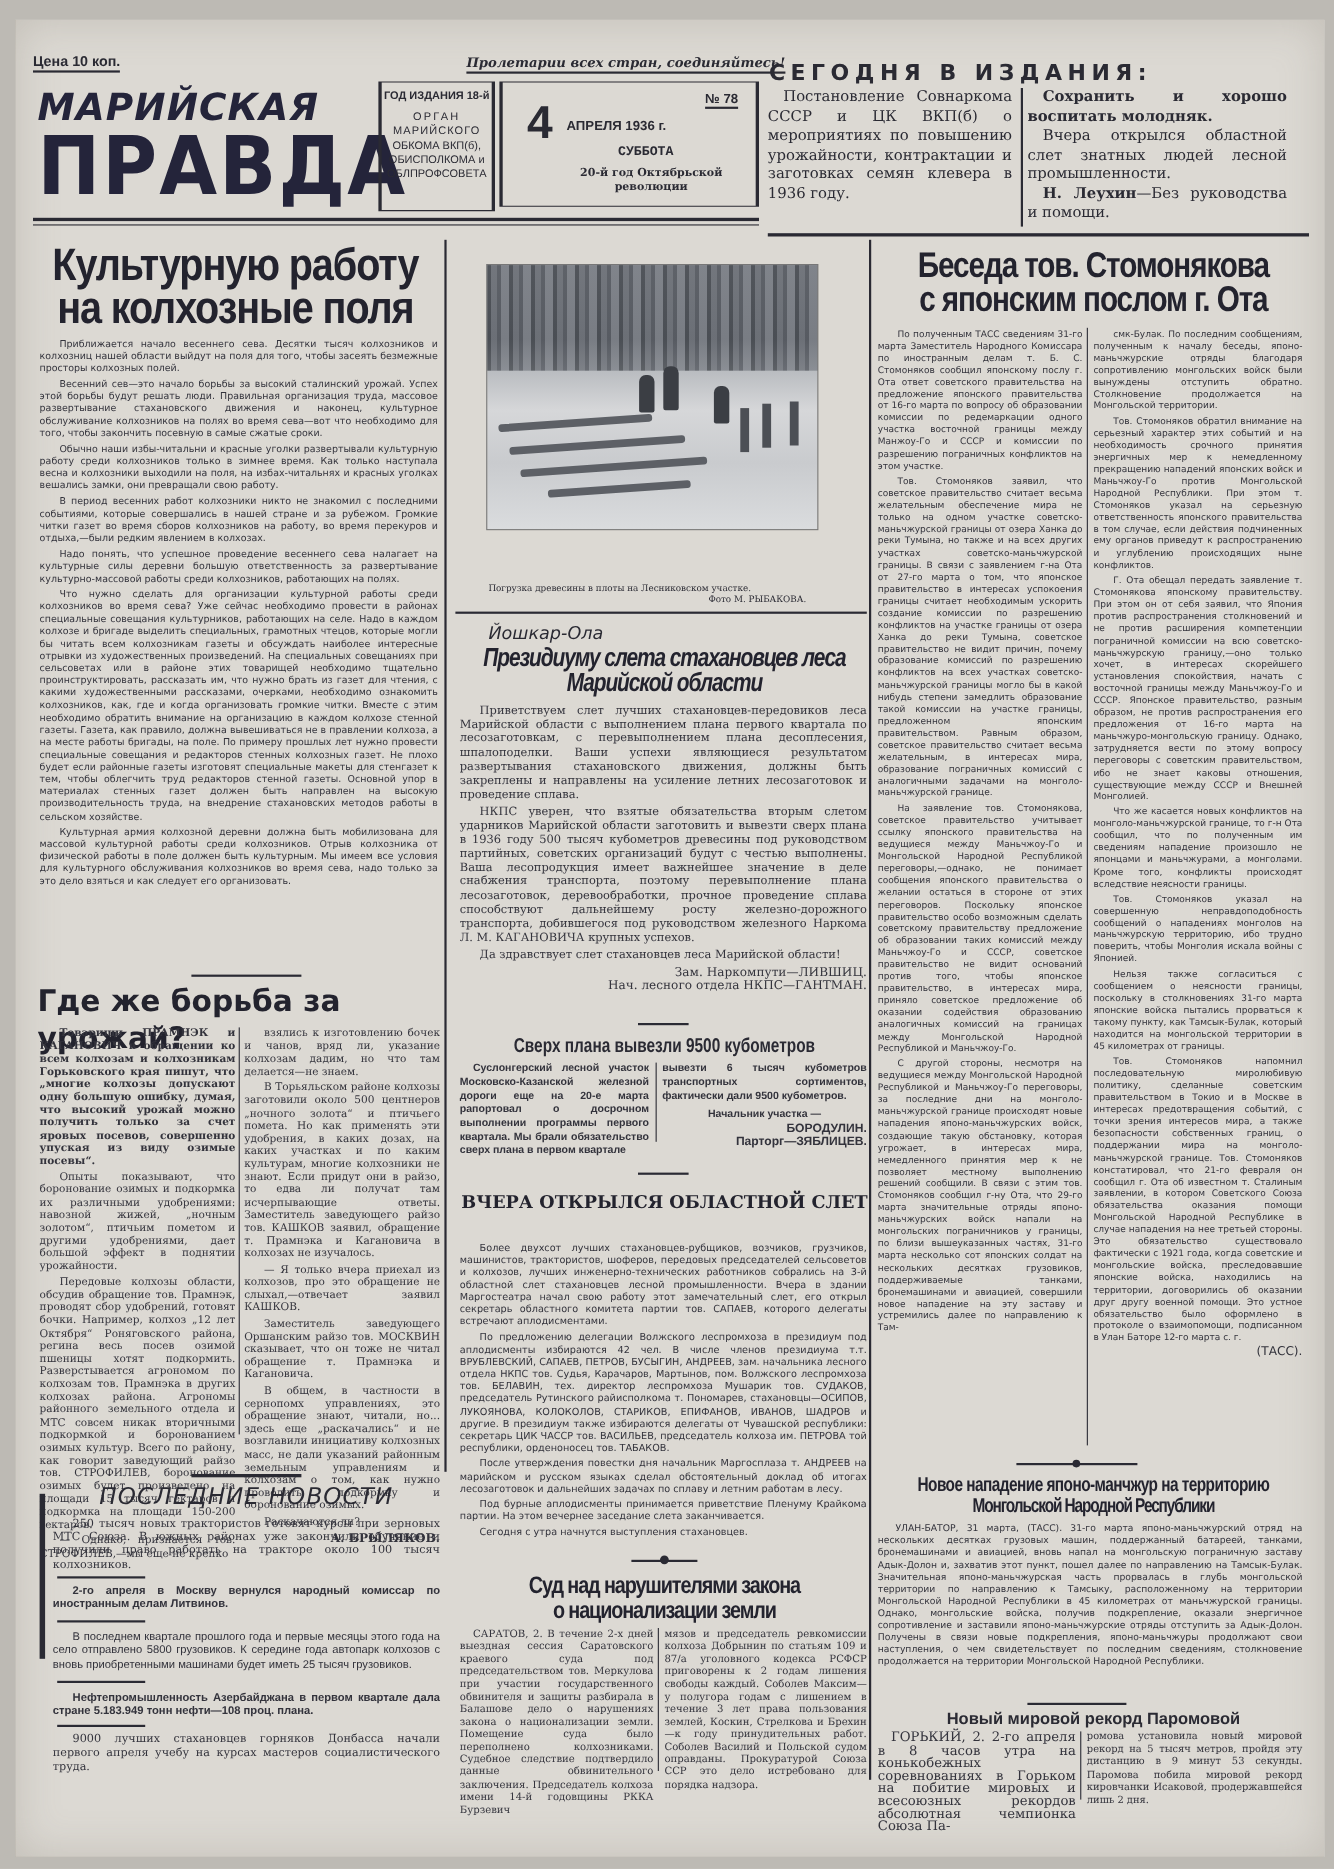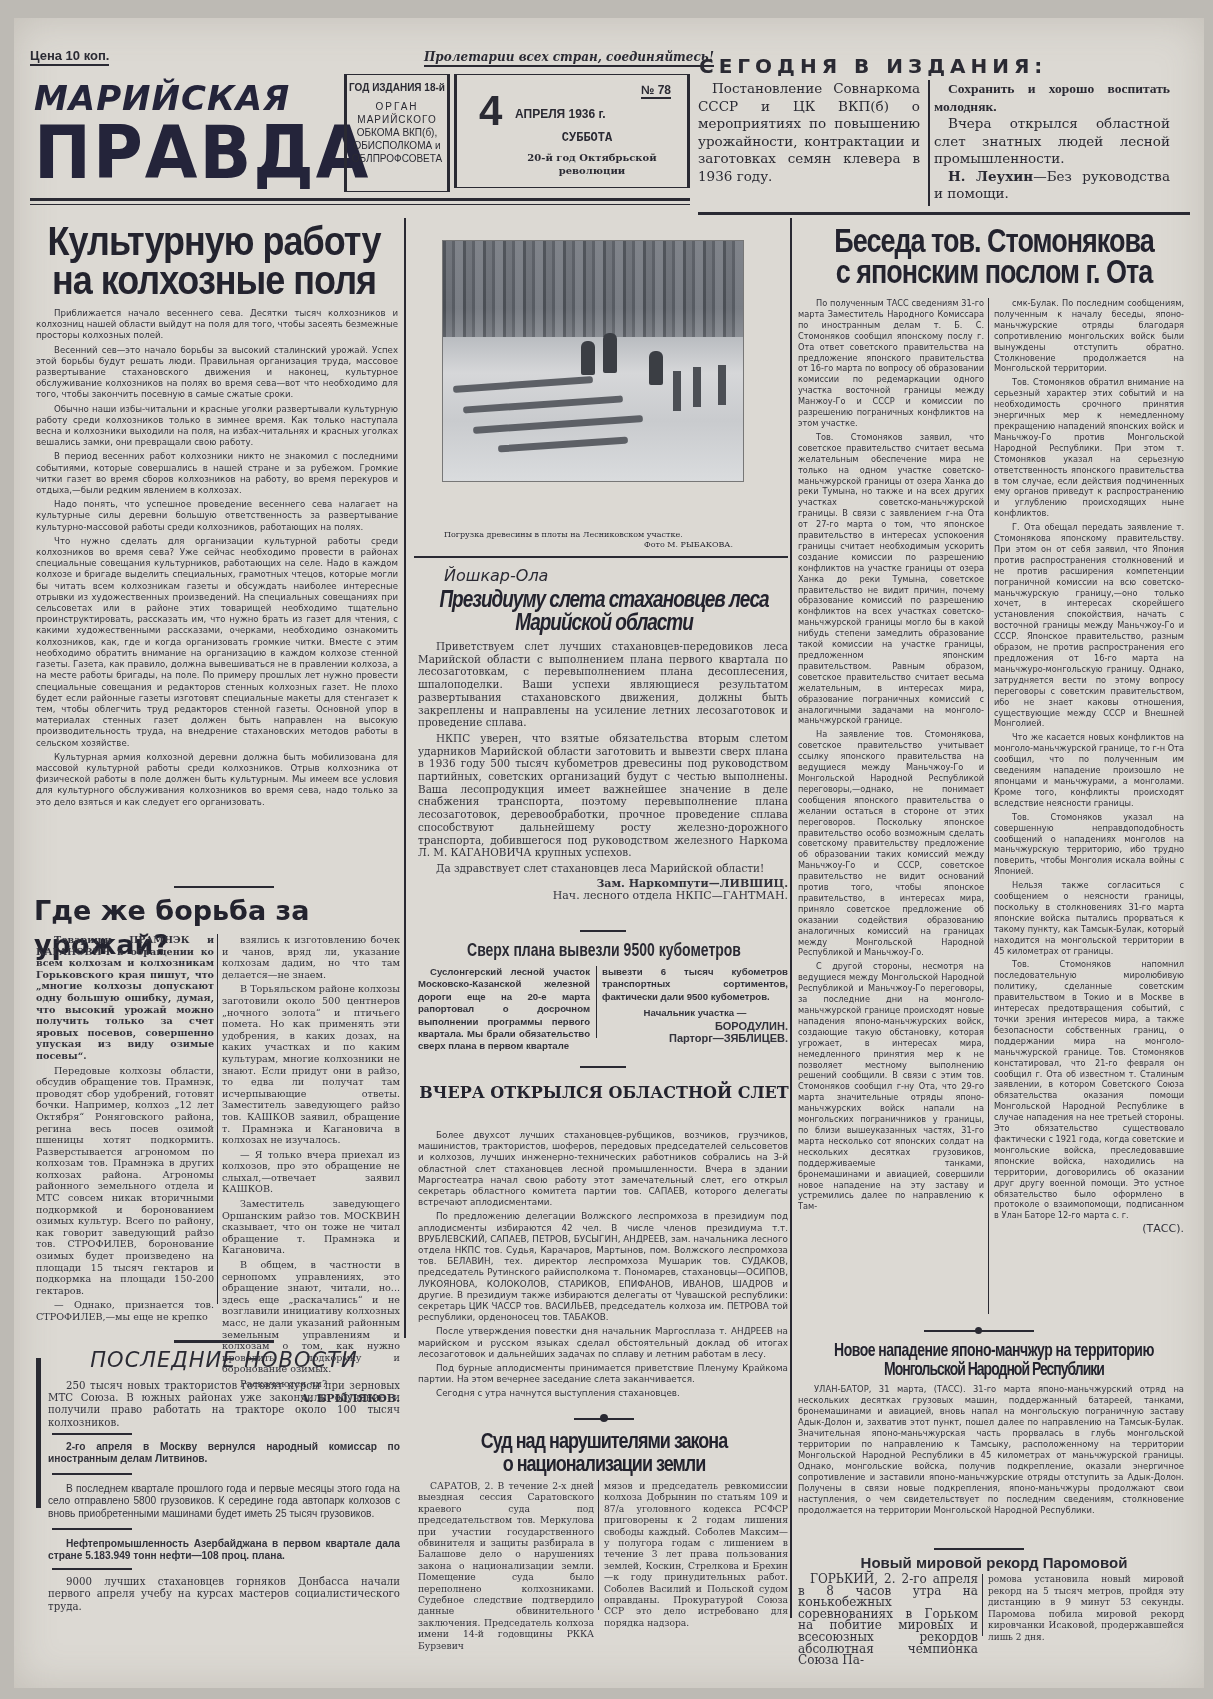--- a/index.html
+++ b/index.html
@@ -48,21 +48,21 @@
     <div class="abs" style="left:22px;top:12px;font-weight:bold;font-size:42px;">4</div>
     <div class="abs" style="left:58px;top:32px;font-weight:bold;font-size:12px;">АПРЕЛЯ 1936 г.</div>
     <div class="abs" style="left:0;right:0;top:56px;text-align:center;font-weight:bold;font-size:12px;padding-left:30px;font-family:Liberation Mono, monospace;">СУББОТА</div>
     <div class="abs" style="left:60px;right:20px;top:76px;text-align:center;font-family:'DejaVu Serif',serif;font-weight:bold;font-size:10px;line-height:13px;">20-й год Октябрьской революции</div>
   </div>
 
   <div class="abs" style="left:685px;top:36px;width:500px;font-family:'DejaVu Sans',sans-serif;font-weight:bold;font-size:20px;letter-spacing:5px;">СЕГОДНЯ В ИЗДАНИЯ:</div>
   <div class="abs" style="left:684px;top:62px;width:222px;font-size:13.5px;line-height:17.5px;text-align:justify;text-indent:14px;">Постановление Совнаркома СССР и ЦК ВКП(б) о мероприятиях по повышению урожайности, контрактации и заготовках семян клевера в 1936 году.</div>
   <div class="vline" style="left:914px;top:62px;height:126px;"></div>
   <div class="abs" style="left:920px;top:62px;width:236px;font-size:13.5px;line-height:17.5px;text-align:justify;">
-    <div style="font-weight:bold;text-indent:14px;font-family:Liberation Serif, serif;">Сохранить и хорошо воспитать молодняк.</div>
+    <div style="font-weight:bold;text-indent:14px;">Сохранить и хорошо воспитать молодняк.</div>
     <div style="text-indent:14px;">Вчера открылся областной слет знатных людей лесной промышленности.</div>
     <div style="text-indent:14px;">
       <b>Н. Леухин</b><span>—Без руководства и помощи.</span>
     </div>
   </div>
 
   <div class="rule" style="left:16px;top:180px;width:660px;height:3px;"></div>
   <div class="rule" style="left:16px;top:186px;width:660px;height:1px;"></div>
   <div class="rule" style="left:684px;top:194px;width:492px;height:3px;"></div>
 
@@ -79,20 +79,21 @@
     <p>В период весенних работ колхозники никто не знакомил с последними событиями, которые совершались в нашей стране и за рубежом. Громкие читки газет во время сборов колхозников на работу, во время перекуров и отдыха,—были редким явлением в колхозах.</p>
     <p>Надо понять, что успешное проведение весеннего сева налагает на культурные силы деревни большую ответственность за развертывание культурно-массовой работы среди колхозников, работающих на полях.</p>
     <p>Что нужно сделать для организации культурной работы среди колхозников во время сева? Уже сейчас необходимо провести в районах специальные совещания культурников, работающих на селе. Надо в каждом колхозе и бригаде выделить специальных, грамотных чтецов, которые могли бы читать всем колхозникам газеты и обсуждать наиболее интересные отрывки из художественных произведений. На специальных совещаниях при сельсоветах или в районе этих товарищей необходимо тщательно проинструктировать, рассказать им, что нужно брать из газет для чтения, с какими художественными рассказами, очерками, необходимо ознакомить колхозников, как, где и когда организовать громкие читки. Вместе с этим необходимо обратить внимание на организацию в каждом колхозе стенной газеты. Газета, как правило, должна вывешиваться не в правлении колхоза, а на месте работы бригады, на поле. По примеру прошлых лет нужно провести специальные совещания и редакторов стенных колхозных газет. Не плохо будет если районные газеты изготовят специальные макеты для стенгазет к тем, чтобы облегчить труд редакторов стенной газеты. Основной упор в материалах стенных газет должен быть направлен на высокую производительность труда, на внедрение стахановских методов работы в сельском хозяйстве.</p>
     <p>Культурная армия колхозной деревни должна быть мобилизована для массовой культурной работы среди колхозников. Отрыв колхозника от физической работы в поле должен быть культурным. Мы имеем все условия для культурного обслуживания колхозников во время сева, надо только за это дело взяться и как следует его организовать.</p>
   </div>
 
   <div class="rule" style="left:160px;top:868px;width:100px;height:2px;"></div>
   <div class="abs" style="left:20px;top:876px;width:370px;font-family:'DejaVu Sans',sans-serif;font-weight:bold;font-size:27px;line-height:34px;color:#23232e;">Где же борьба за урожай?</div>
   <div class="abs txt" style="left:22px;top:916px;width:178px;font-size:9.6px;line-height:11.6px;">
     <p class="bold">Товарищи ПРАМНЭК и КАГАНОВИЧ в обращении ко всем колхозам и колхозникам Горьковского края пишут, что „многие колхозы допускают одну большую ошибку, думая, что высокий урожай можно получить только за счет яровых посевов, совершенно упуская из виду озимые посевы“.</p>
+    <p>Опыты показывают, что боронование озимых и подкормка их различными удобрениями: навозной жижей, „ночным золотом“, птичьим пометом и другими удобрениями, дает большой эффект в поднятии урожайности.</p>
     <p>Передовые колхозы области, обсудив обращение тов. Прамнэк, проводят сбор удобрений, готовят бочки. Например, колхоз „12 лет Октября“ Роняговского района, регина весь посев озимой пшеницы хотят подкормить. Разверстывается агрономом по колхозам тов. Прамнэка в других колхозах района. Агрономы районного земельного отдела и МТС совсем никак вторичными подкормкой и боронованием озимых культур. Всего по району, как говорит заведующий райзо тов. СТРОФИЛЕВ, боронование озимых будет произведено на площади 15 тысяч гектаров и подкормка на площади 150-200 гектаров.</p>
     <p>— Однако, признается тов. СТРОФИЛЕВ,—мы еще не крепко</p>
   </div>
   <div class="vline" style="left:203px;top:916px;height:370px;width:1px;"></div>
   <div class="abs txt" style="left:208px;top:916px;width:178px;font-size:9.6px;line-height:11.6px;">
     <p>взялись к изготовлению бочек и чанов, вряд ли, указание колхозам дадим, но что там делается—не знаем.</p>
     <p>В Торьяльском районе колхозы заготовили около 500 центнеров „ночного золота“ и птичьего помета. Но как применять эти удобрения, в каких дозах, на каких участках и по каким культурам, многие колхозники не знают. Если придут они в райзо, то едва ли получат там исчерпывающие ответы. Заместитель заведующего райзо тов. КАШКОВ заявил, обращение т. Прамнэка и Кагановича в колхозах не изучалось.</p>
     <p>— Я только вчера приехал из колхозов, про это обращение не слыхал,—отвечает заявил КАШКОВ.</p>
     <p>Заместитель заведующего Оршанским райзо тов. МОСКВИН сказывает, что он тоже не читал обращение т. Прамнэка и Кагановича.</p>
     <p>В общем, в частности в сернопомх управлениях, это обращение знают, читали, но... здесь еще „раскачались“ и не возглавили инициативу колхозных масс, не дали указаний районным земельным управлениям и колхозам о том, как нужно проводить подкормку и боронование озимых.</p>
@@ -134,21 +135,21 @@
 
   <div class="abs" style="left:430px;top:548px;font-family:'DejaVu Sans',sans-serif;font-style:italic;font-size:16px;">Йошкар-Ола</div>
   <div class="abs" style="left:400px;top:570px;width:380px;font-style:italic;">
     <div class="hl" style="font-size:19px;line-height:22px;transform:scaleY(1.25);">Президиуму слета стахановцев леса</div>
     <div class="hl" style="font-size:19px;line-height:24px;transform:scaleY(1.25);">Марийской области</div>
   </div>
   <div class="abs txt" style="left:404px;top:622px;width:370px;font-size:10.4px;line-height:12.7px;">
     <p>Приветствуем слет лучших стахановцев-передовиков леса Марийской области с выполнением плана первого квартала по лесозаготовкам, с перевыполнением плана десоплесения, шпалоподелки. Ваши успехи являющиеся результатом развертывания стахановского движения, должны быть закреплены и направлены на усиление летних лесозаготовок и проведение сплава.</p>
     <p>НКПС уверен, что взятые обязательства вторым слетом ударников Марийской области заготовить и вывезти сверх плана в 1936 году 500 тысяч кубометров древесины под руководством партийных, советских организаций будут с честью выполнены. Ваша лесопродукция имеет важнейшее значение в деле снабжения транспорта, поэтому перевыполнение плана лесозаготовок, деревообработки, прочное проведение сплава способствуют дальнейшему росту железно-дорожного транспорта, добившегося под руководством железного Наркома Л. М. КАГАНОВИЧА крупных успехов.</p>
     <p>Да здравствует слет стахановцев леса Марийской области!</p>
-    <div class="sig" style="font-weight:bold;text-align:right;">Зам. Наркомпути—ЛИВШИЦ.</div>
+    <div class="sig" style="font-weight:normal;text-align:right;">Зам. Наркомпути—ЛИВШИЦ.</div>
     <div class="sig" style="font-weight:normal;">Нач. лесного отдела НКПС—ГАНТМАН.</div>
   </div>
 
   <div class="rule" style="left:566px;top:912px;width:46px;height:2px;"></div>
   <div class="abs" style="left:400px;top:924px;width:380px;text-align:center;font-family:'Liberation Sans',sans-serif;font-weight:bold;font-size:14px;transform:scaleY(1.3);">Сверх плана вывезли 9500 кубометров</div>
   <div class="abs txt" style="left:404px;top:948px;width:172px;font-family:'Liberation Sans',sans-serif;font-weight:bold;font-size:9.6px;line-height:12.4px;text-indent:12px;">Суслонгерский лесной участок Московско-Казанской железной дороги еще на 20-е марта рапортовал о досрочном выполнении программы первого квартала. Мы брали обязательство сверх плана в первом квартале</div>
   <div class="vline" style="left:582px;top:948px;height:72px;width:1px;"></div>
   <div class="abs txt" style="left:588px;top:948px;width:186px;font-family:'Liberation Sans',sans-serif;font-weight:bold;font-size:9.6px;line-height:12.4px;">
     <div>вывезти 6 тысяч кубометров транспортных сортиментов, фактически дали 9500 кубометров.</div>
     <div style="text-align:center;margin-top:4px;">Начальник участка —</div>

